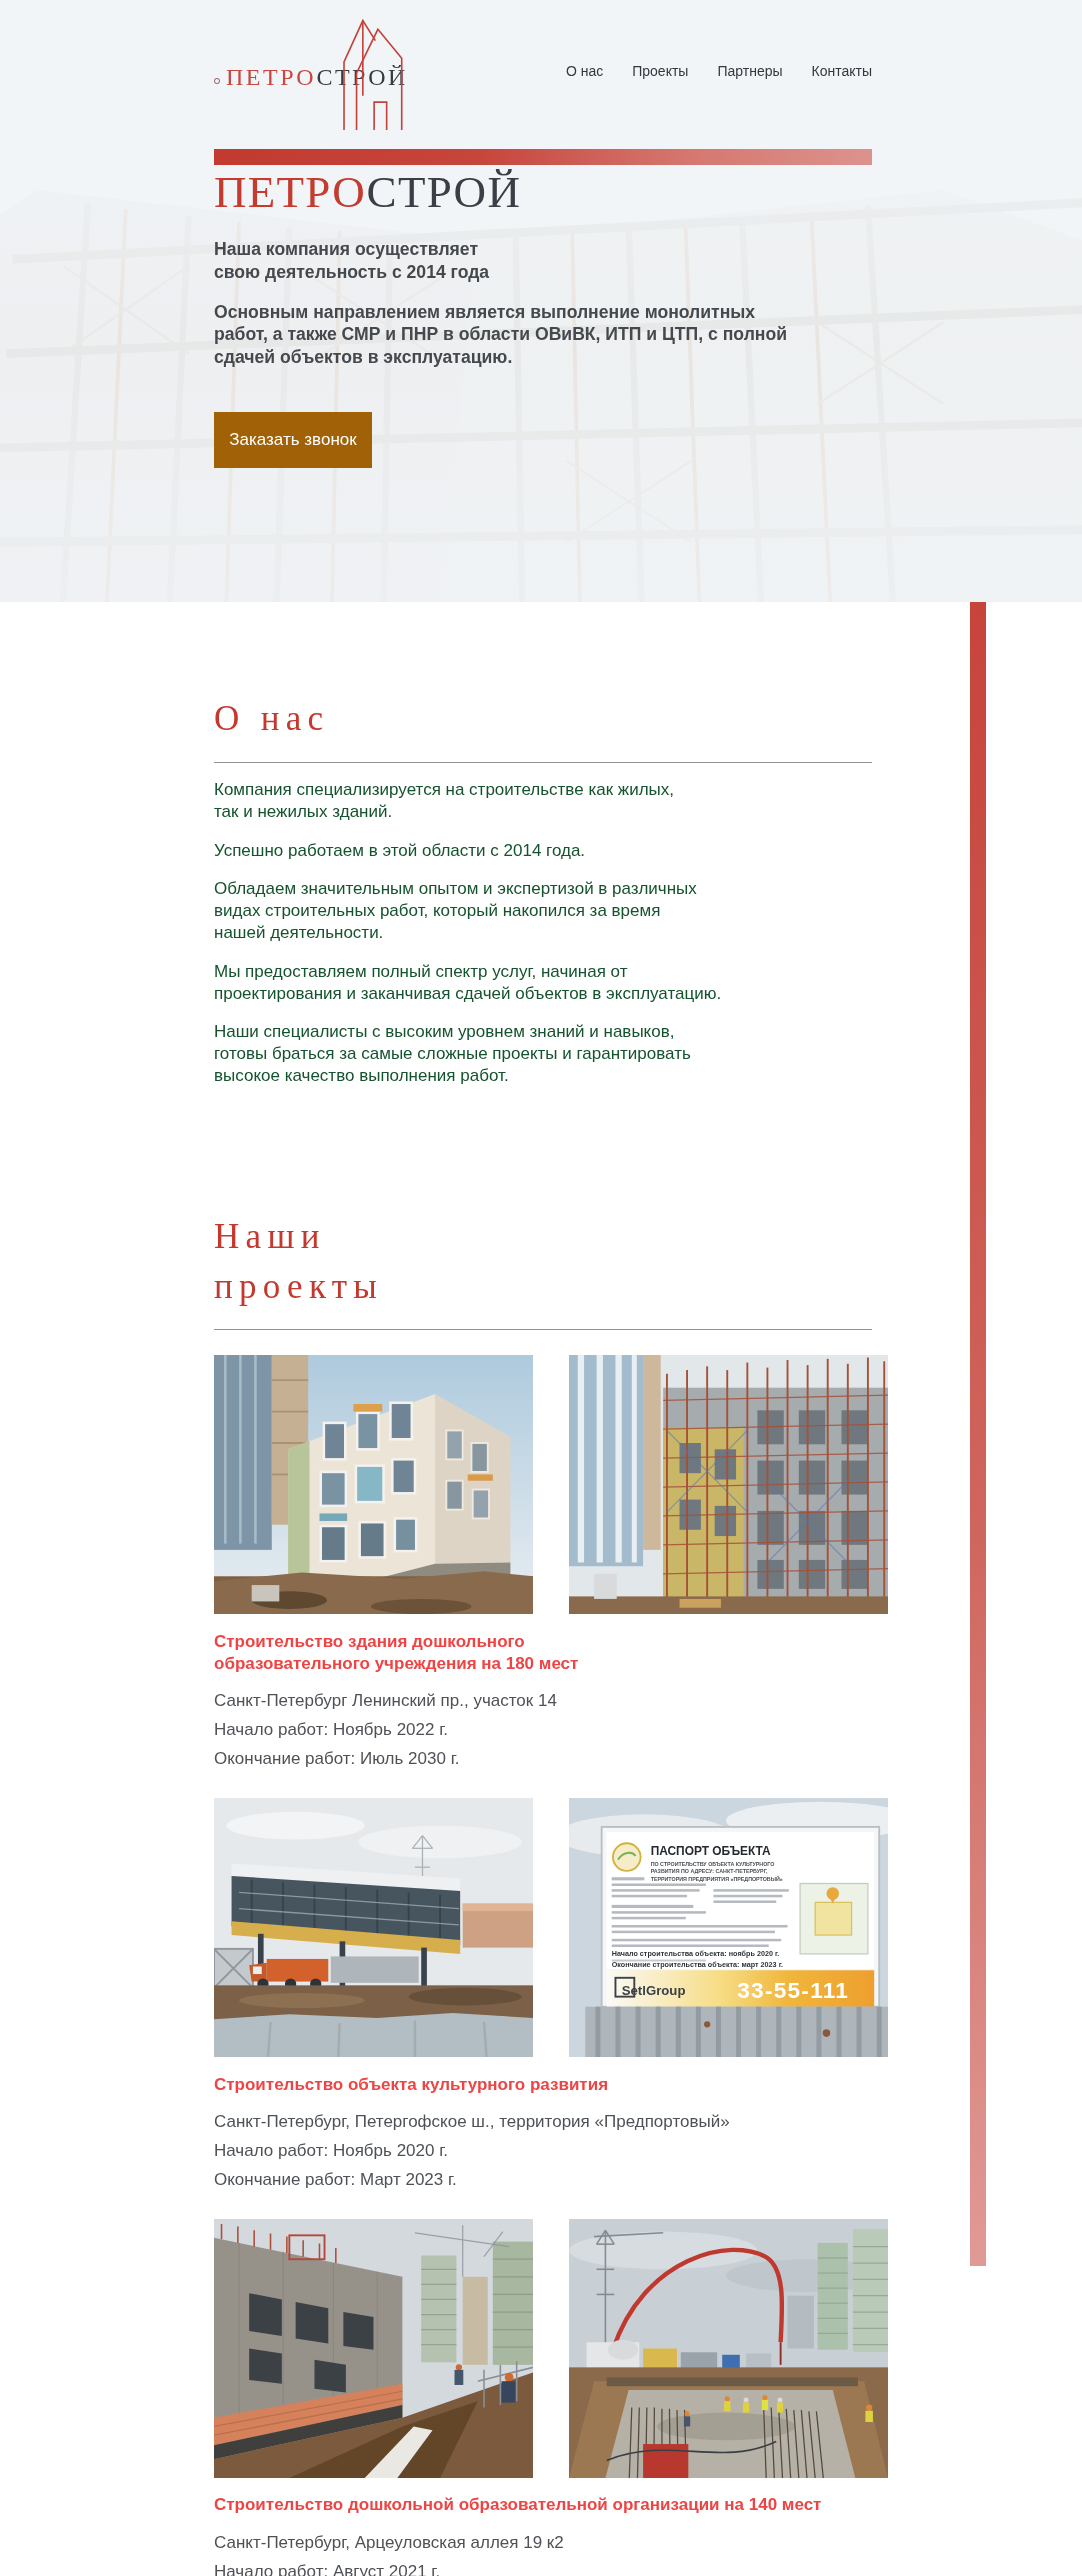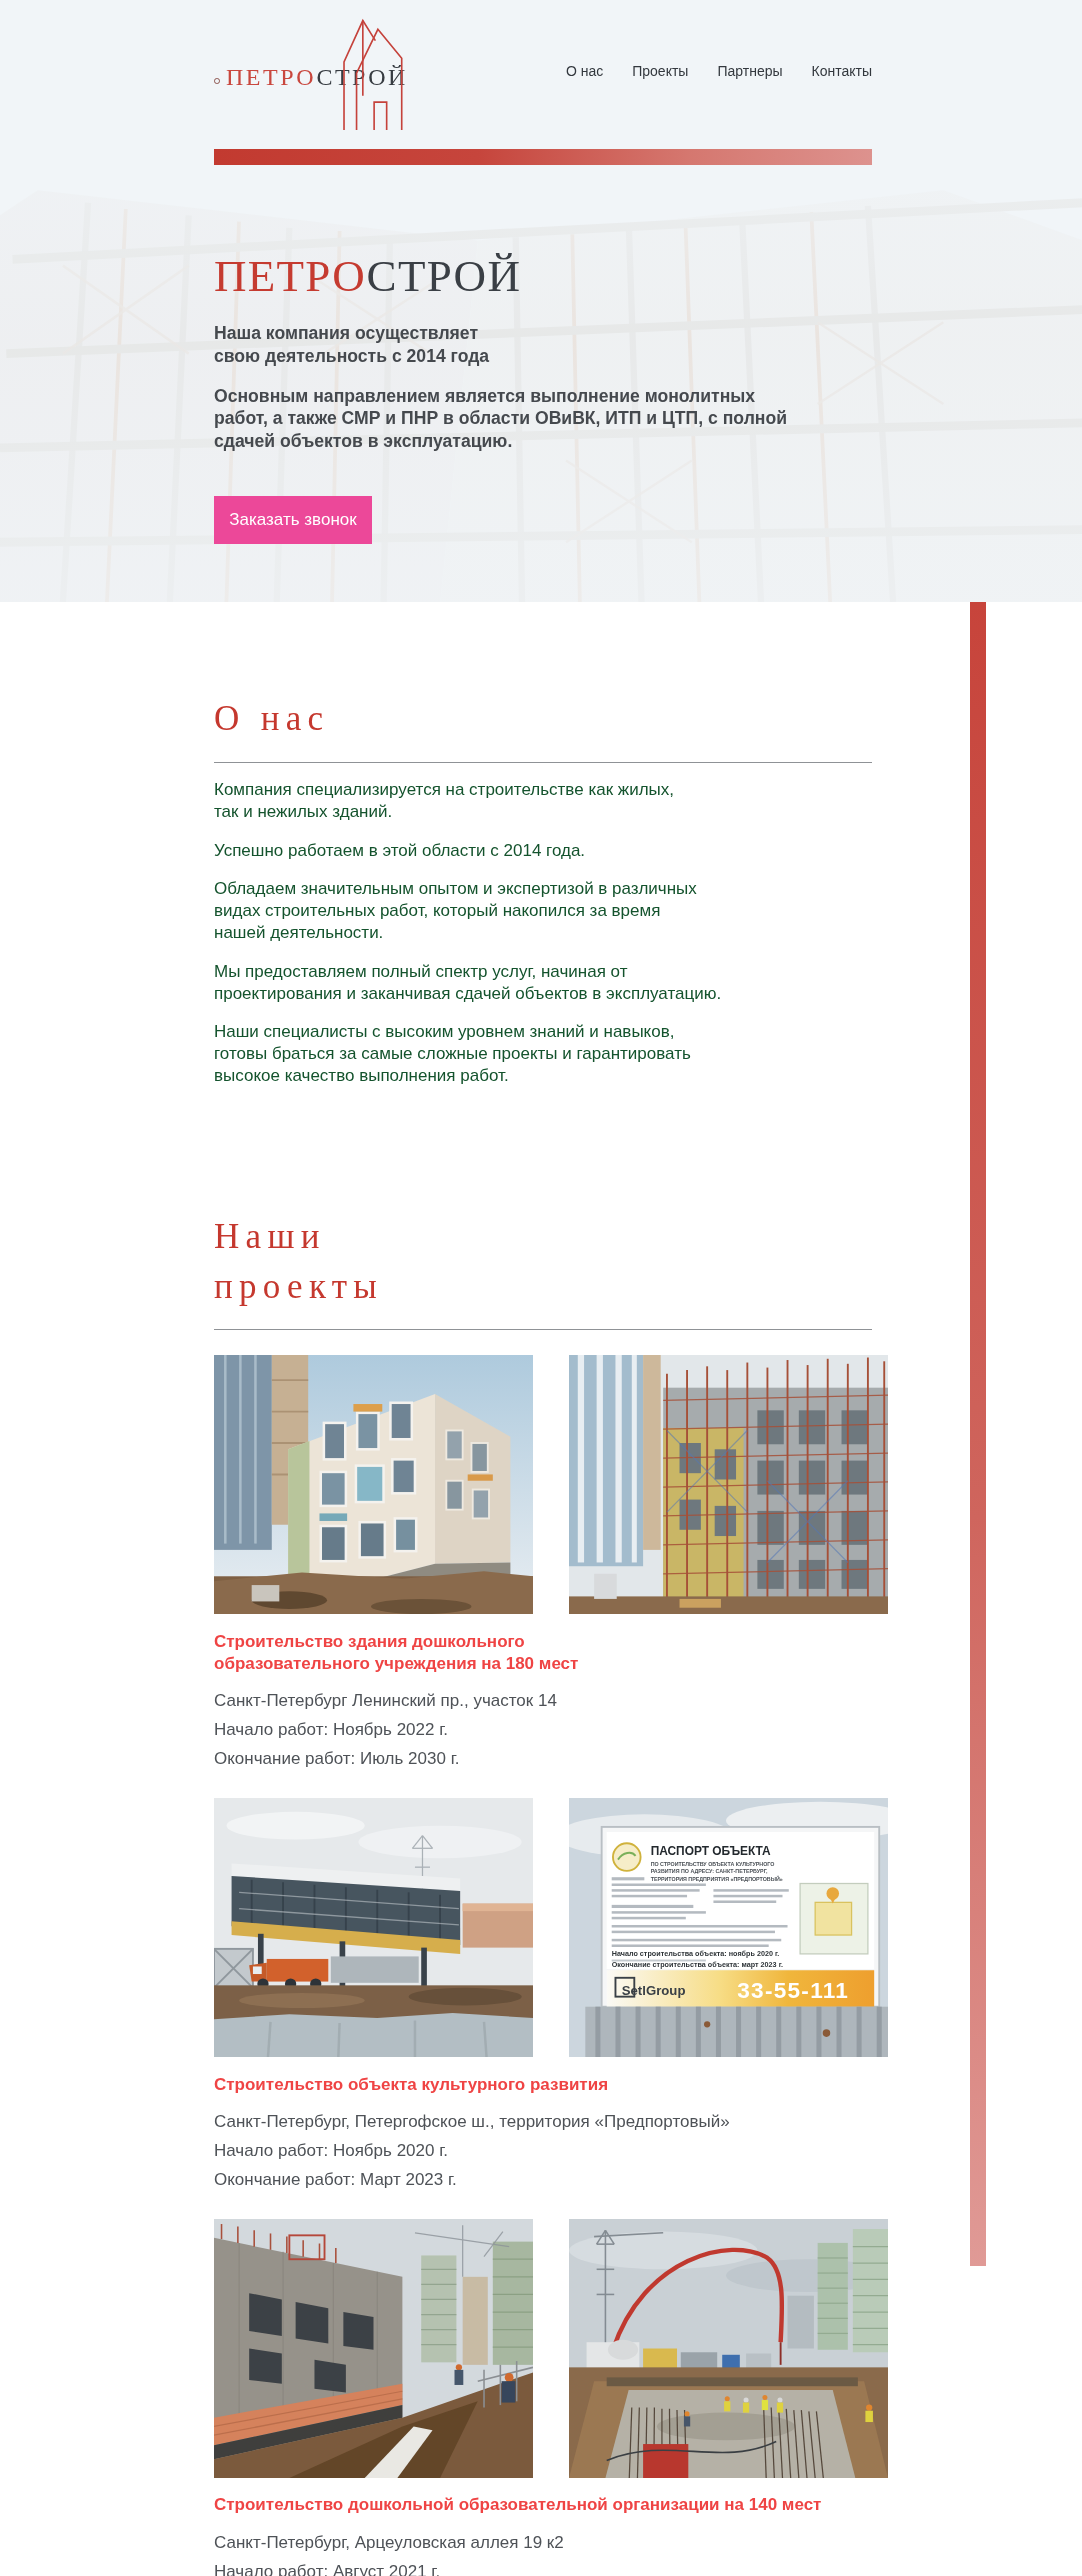--- a/index.html
+++ b/index.html
@@ -43,33 +43,33 @@
   }
 
   
   .hero { position: relative; height: 437px; overflow: hidden; }
   .hero-photo { position: absolute; inset: 0; z-index: 0; opacity: 0.55; }
   .hero-photo svg { width: 100%; height: 100%; }
   .hero-fade {
     position: absolute; inset: 0; z-index: 1;
     background: linear-gradient(180deg, rgba(241,245,248,0.55) 0%, rgba(241,245,248,0.15) 40%, rgba(241,245,248,0.55) 100%);
   }
-  .hero .container { padding-top: 84px; }
+  .hero .container { }
   .hero-title {
     margin: 0; font-family: "Liberation Serif", serif; font-weight: 400;
     font-size: 45px; letter-spacing: 1.3px; line-height: 1.2; white-space: nowrap;
   }
   .hero-title .t-red { color: #c53b30; }
   .hero-title .t-dark { color: #3a3f45; }
   .hero-p { margin: 0; font-size: 17.6px; line-height: 1.3; color: #45494e; white-space: pre-line; font-weight: bold; }
   .hero-p1 { margin-top: 19px; }
   .hero-p2 { margin-top: 16.4px; }
   .cta-button {
-    display: block; margin-top: 43px; width: 158px; height: 48px;
-    background: #ec4899; color: #ffffff; border: none; font-family: "Liberation Sans", sans-serif;
+    display: block; margin-top: 43px; width: 158px; height: 56px;
+    background: #a16207; color: #ffffff; border: none; font-family: "Liberation Sans", sans-serif;
     font-size: 17px; cursor: pointer;
   }
 
   
   .vertical-accent {
     position: absolute; left: 970px; top: 602px; width: 16.4px; height: 1664px; z-index: 1;
     background: linear-gradient(180deg, #c7443b 0%, #cf655d 55%, #e09a96 100%);
   }
 
   

